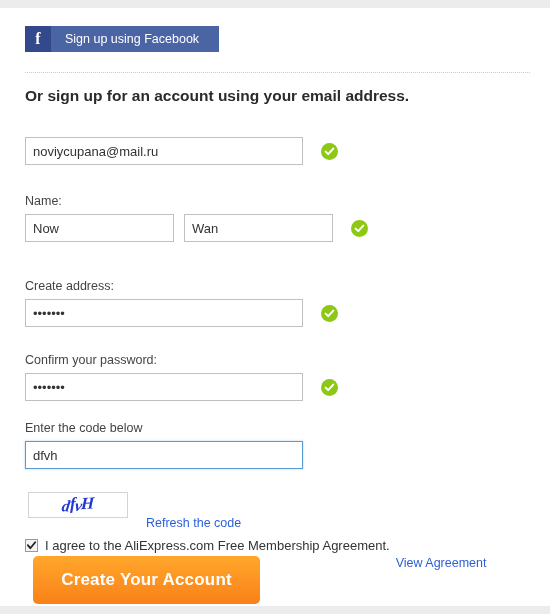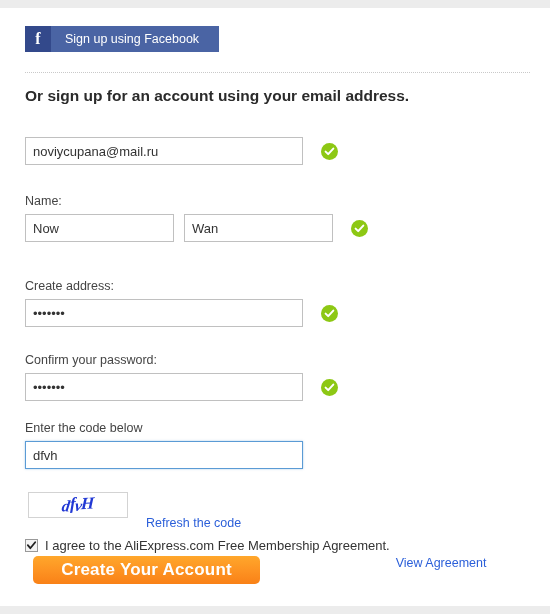--- a/index.html
+++ b/index.html
@@ -210,21 +210,21 @@
     flex: 0 0 auto;
   }
   .agreement-text { margin-right: 6px; }
 
   
   .submit-button {
     position: absolute;
     left: 8px;
     top: 548px;
     width: 227px;
-    height: 28px;
+    height: 48px;
     border: 0;
     border-radius: 5px;
     background: linear-gradient(180deg, #ffa72b 0%, #fd9322 52%, #f98117 100%);
     color: #ffffff;
     font-family: "Liberation Sans", sans-serif;
     font-size: 17px;
     font-weight: bold;
     cursor: pointer;
     letter-spacing: 0.2px;
   }

